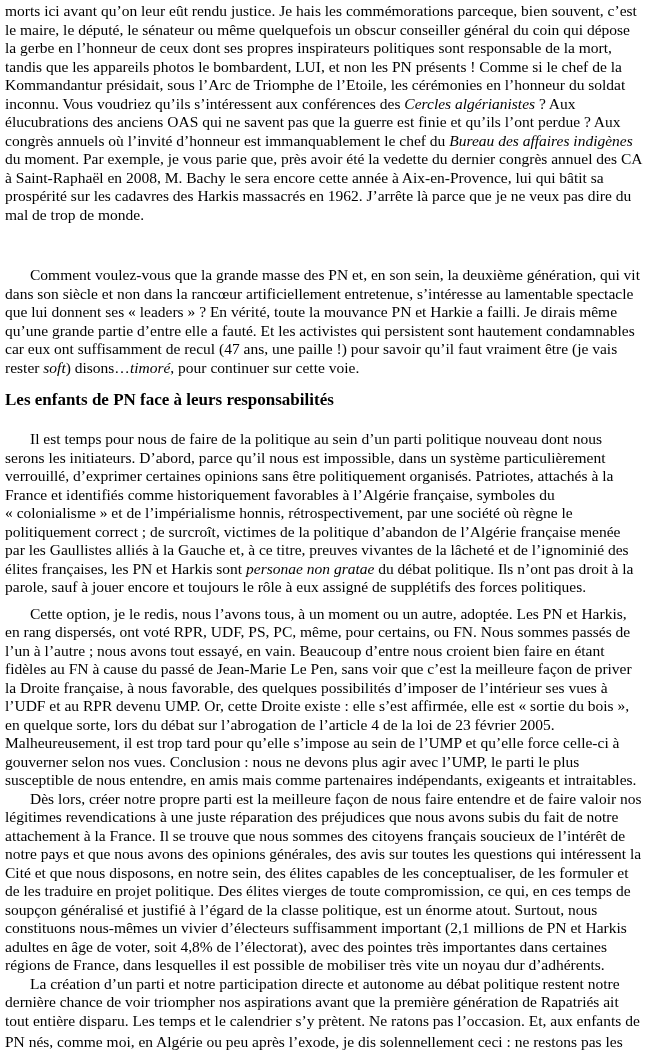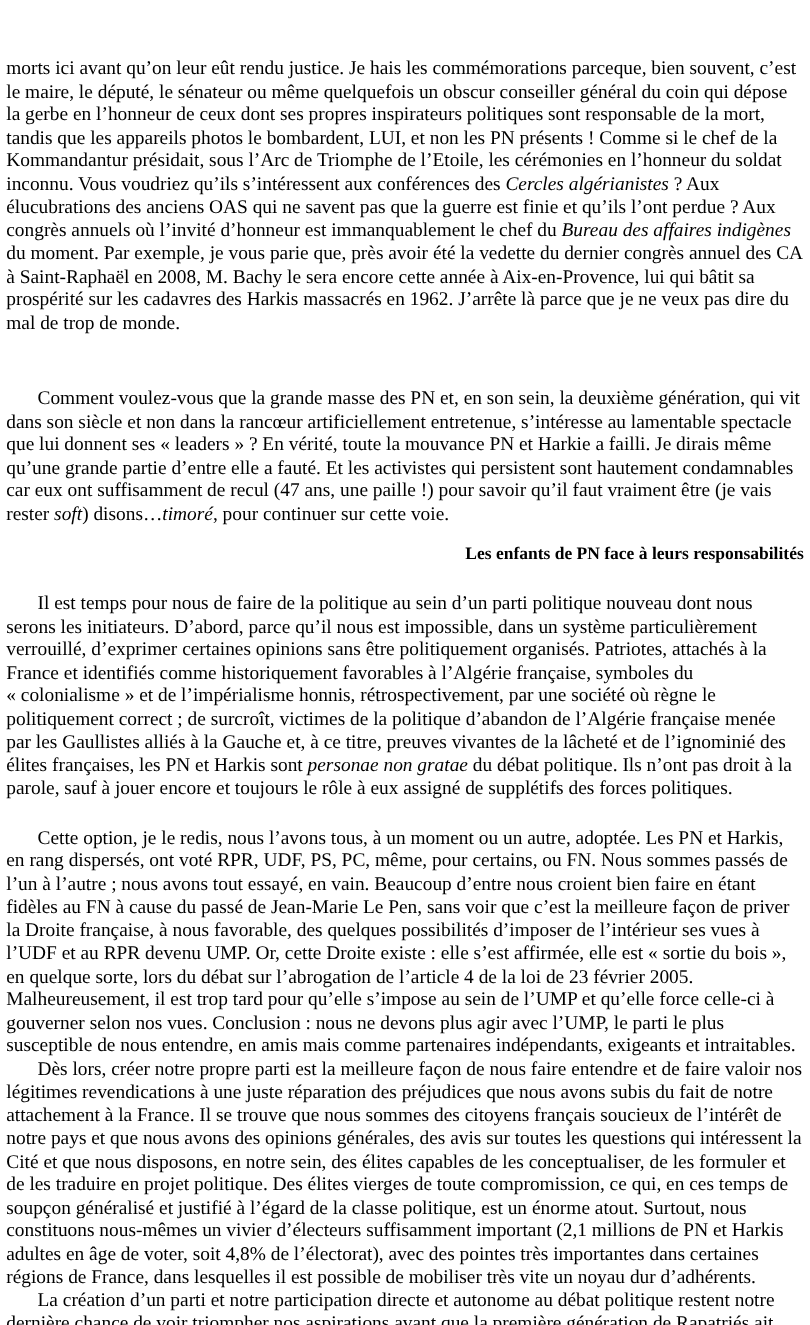--- a/index.html
+++ b/index.html
@@ -10,27 +10,27 @@
     padding:2px 5px 0 5px;
     font-family:"Liberation Serif", serif;
     font-size:15.5px;
     line-height:18.5px;
     color:#000000;
     background:#ffffff;
     text-align:left;
     overflow:hidden;
   }
   .page p { margin:0; text-indent:25px; }
-  .page p.no-indent { text-indent:0;margin-top:44px; }
+  .page p.no-indent { text-indent:0; }
   .page p.gap-before { margin-top:42px; }
-  .page p.small-gap { margin-top:21px; }
+  .page p.small-gap { margin-top:8px; }
   h2.doc-heading {
-    font-size:14px;
+    font-size:17px;
     line-height:19px;
-    text-align:right;
+    text-align:left;
     font-weight:700;
     margin:13px 0 21px 0;
   }
   .it { font-style:italic; }
   .tall { line-height:23.5px; }
 </style>
 </head>
 <body>
 
 <div class="page">

